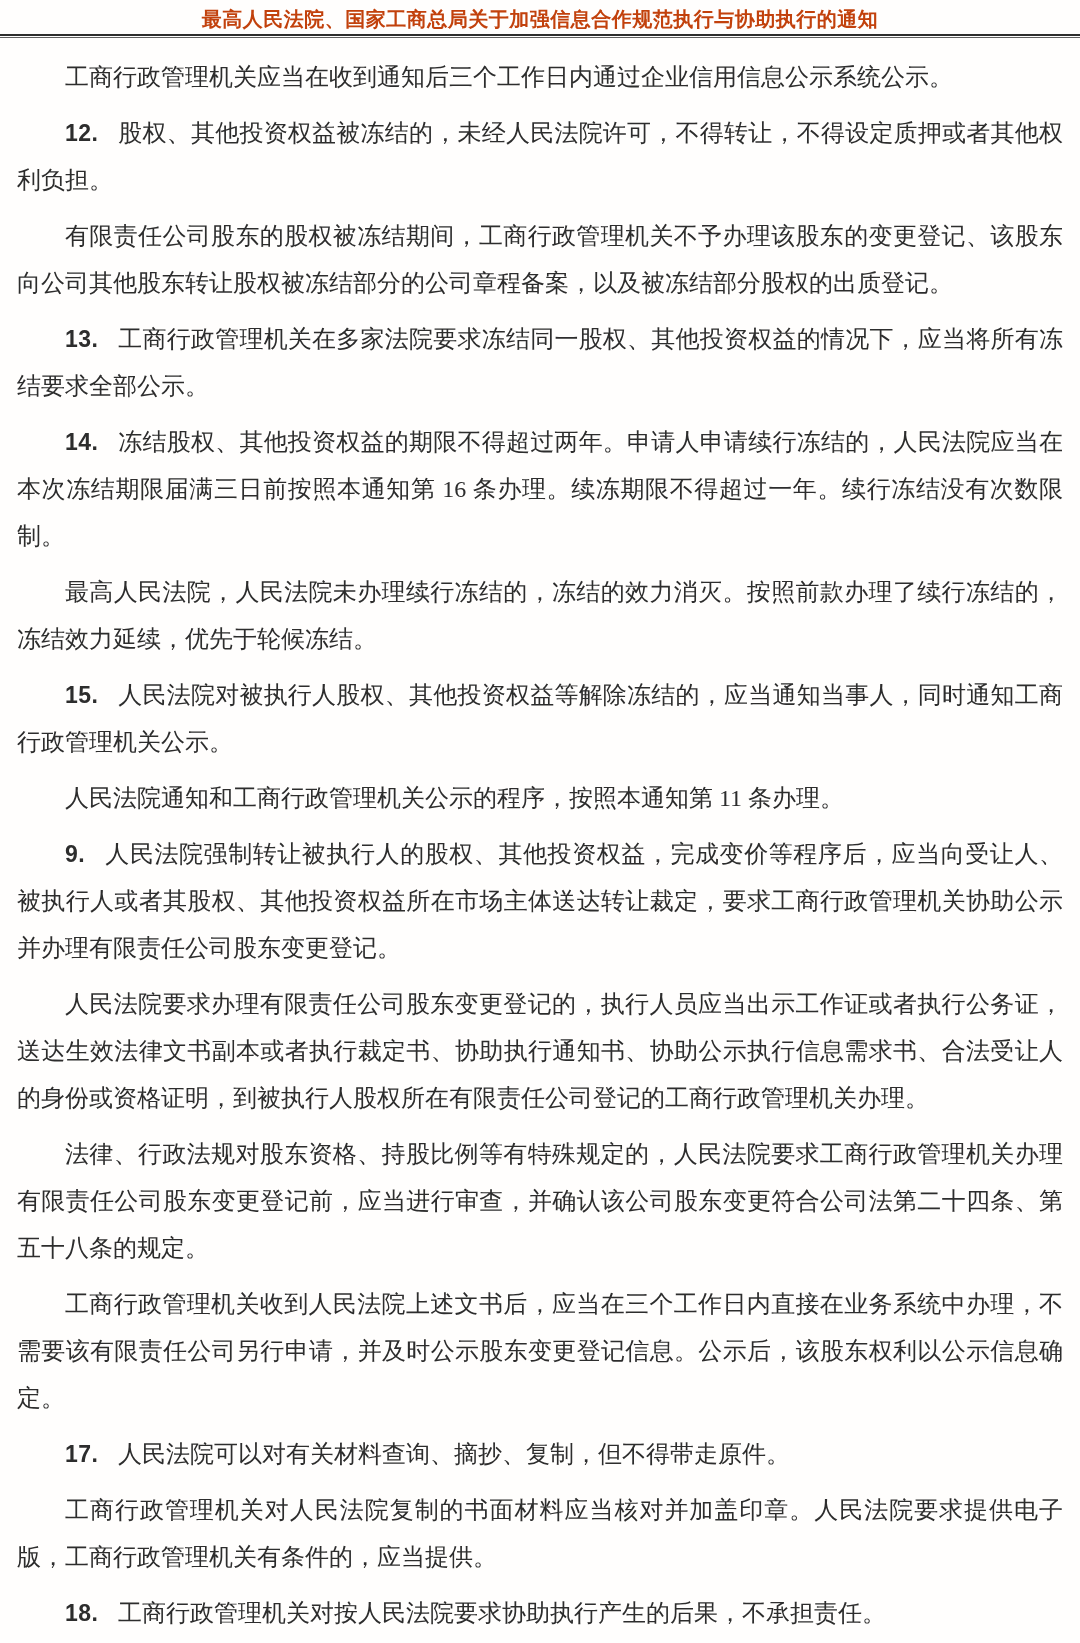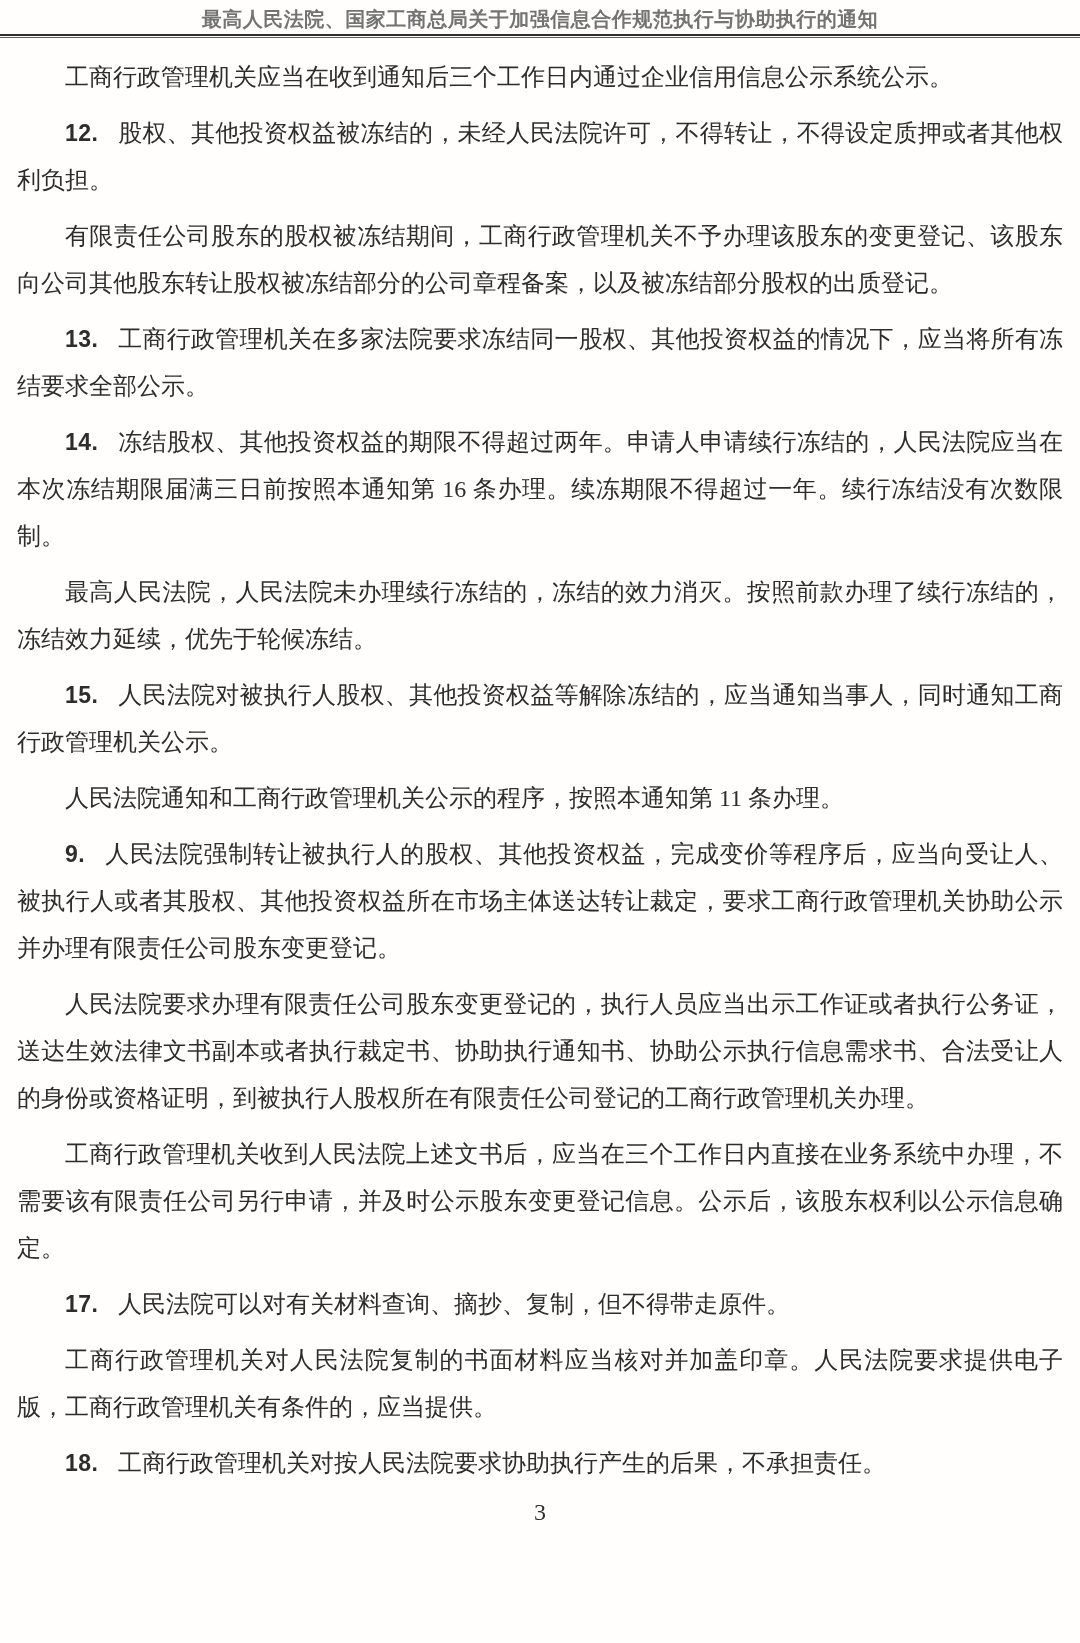--- a/index.html
+++ b/index.html
@@ -22,21 +22,21 @@
   }
   .header-title {
     padding-top: 6px;
     height: 26px;
     line-height: 26px;
     text-align: center;
     font-family: Liberation Serif, serif;
     font-weight: 600;
     font-size: 20px;
     letter-spacing: 0.5px;
-    color: #737373;
+    color: #c2410c;
     white-space: nowrap;
   }
   .header-rule {
     margin-top: 2px;
     height: 1px;
     border-top: 2px solid #2e2e2e;
     border-bottom: 1px solid #5f5f5f;
     background: #ffffff;
   }
   .doc-body {
@@ -89,20 +89,21 @@
   <p class="para"><span class="ptext">最高人民法院，人民法院未办理续行冻结的，冻结的效力消灭。按照前款办理了续行冻结的，冻结效力延续，优先于轮候冻结。</span></p>
 
   <p class="para"><b class="num">15.</b><span class="ptext">人民法院对被执行人股权、其他投资权益等解除冻结的，应当通知当事人，同时通知工商行政管理机关公示。</span></p>
 
   <p class="para"><span class="ptext">人民法院通知和工商行政管理机关公示的程序，按照本通知第 11 条办理。</span></p>
 
   <p class="para"><b class="num">9.</b><span class="ptext">人民法院强制转让被执行人的股权、其他投资权益，完成变价等程序后，应当向受让人、被执行人或者其股权、其他投资权益所在市场主体送达转让裁定，要求工商行政管理机关协助公示并办理有限责任公司股东变更登记。</span></p>
 
   <p class="para"><span class="ptext">人民法院要求办理有限责任公司股东变更登记的，执行人员应当出示工作证或者执行公务证，送达生效法律文书副本或者执行裁定书、协助执行通知书、协助公示执行信息需求书、合法受让人的身份或资格证明，到被执行人股权所在有限责任公司登记的工商行政管理机关办理。</span></p>
 
+  <p class="para"><span class="ptext">法律、行政法规对股东资格、持股比例等有特殊规定的，人民法院要求工商行政管理机关办理有限责任公司股东变更登记前，应当进行审查，并确认该公司股东变更符合公司法第二十四条、第五十八条的规定。</span></p>
 
   <p class="para"><span class="ptext">工商行政管理机关收到人民法院上述文书后，应当在三个工作日内直接在业务系统中办理，不需要该有限责任公司另行申请，并及时公示股东变更登记信息。公示后，该股东权利以公示信息确定。</span></p>
 
   <p class="para"><b class="num">17.</b><span class="ptext">人民法院可以对有关材料查询、摘抄、复制，但不得带走原件。</span></p>
 
   <p class="para"><span class="ptext">工商行政管理机关对人民法院复制的书面材料应当核对并加盖印章。人民法院要求提供电子版，工商行政管理机关有条件的，应当提供。</span></p>
 
 
   <p class="para"><b class="num">18.</b><span class="ptext">工商行政管理机关对按人民法院要求协助执行产生的后果，不承担责任。</span></p>
 </div>

